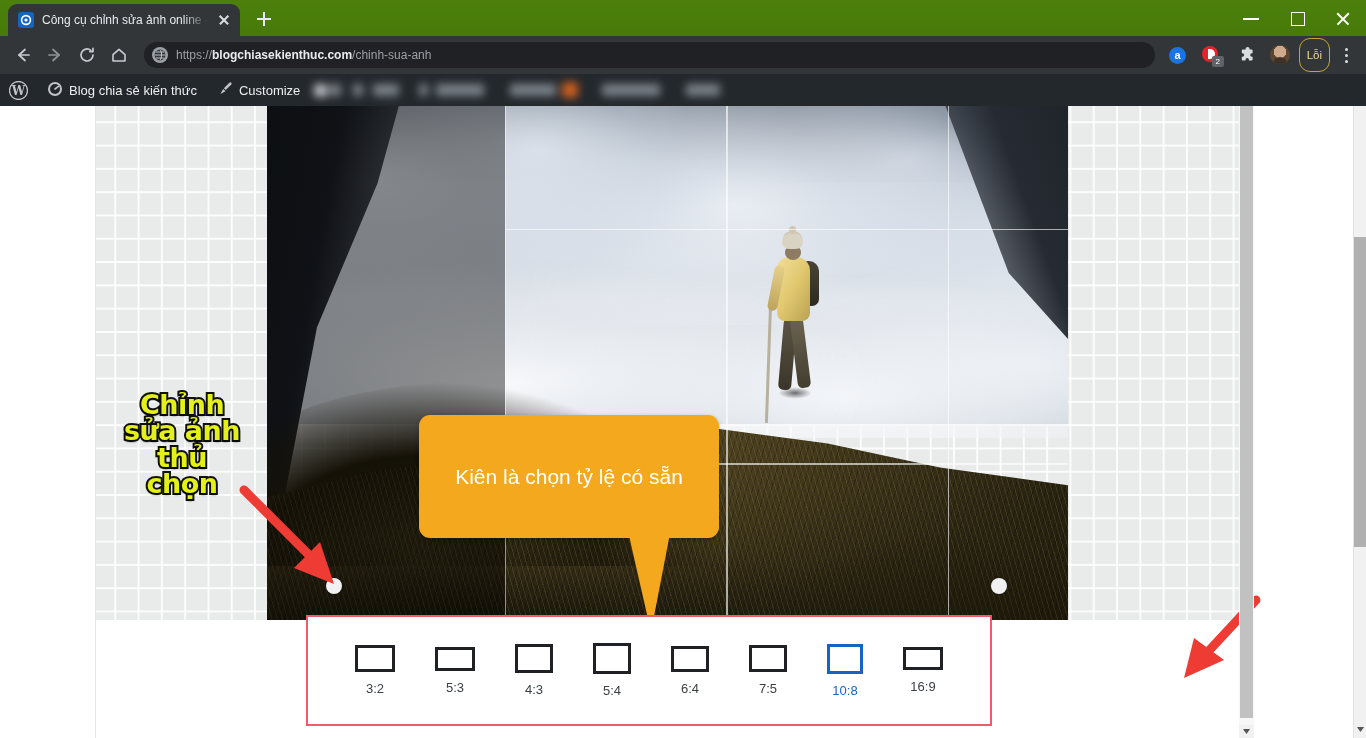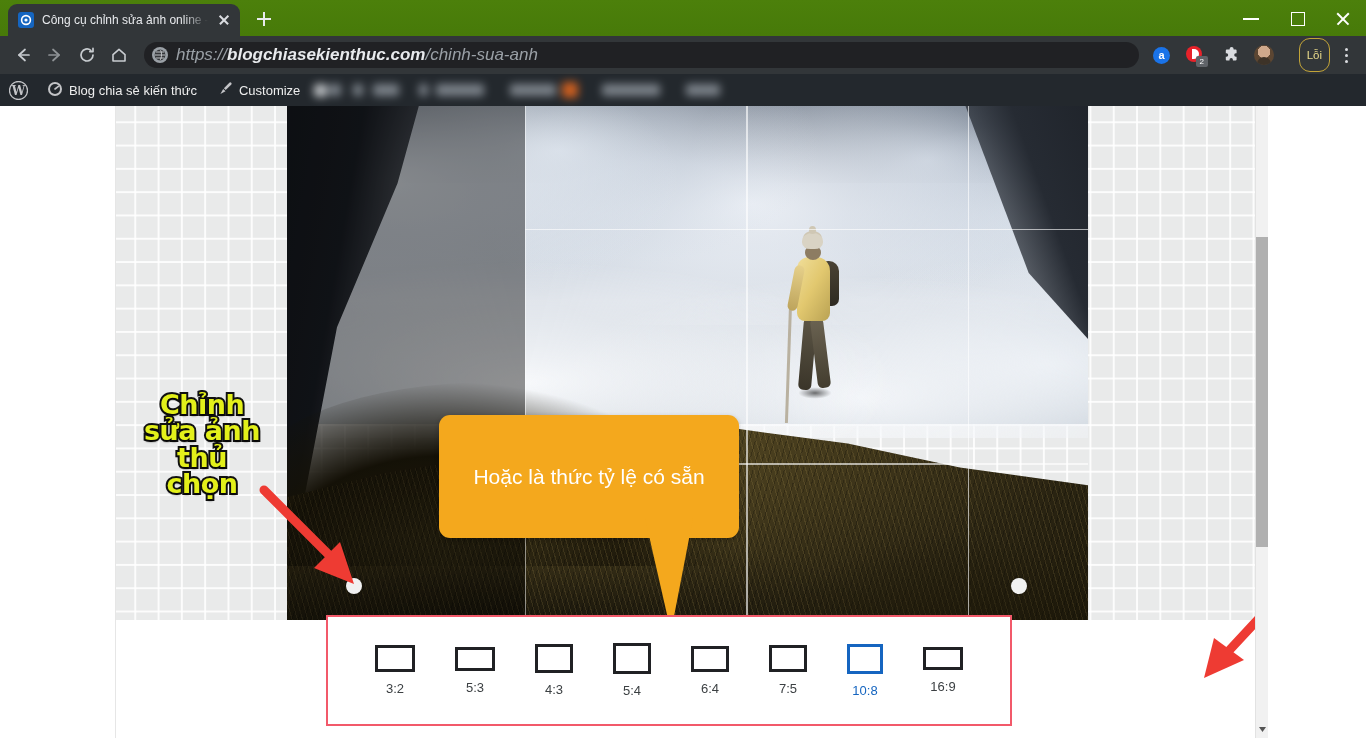--- a/index.html
+++ b/index.html
@@ -100,21 +100,21 @@
     flex: 1 1 auto; height: 26px; margin: 0 6px 0 8px;
     background: #202124; border-radius: 13px;
     display: flex; align-items: center; padding: 0 10px 0 8px;
     gap: 8px; overflow: hidden;
   }
   .omni-icon {
     width: 16px; height: 16px; flex: 0 0 16px;
     border-radius: 50%; background: #9aa0a6;
     display: flex; align-items: center; justify-content: center;
   }
-  .omni-text { font-size: 17px; color: #9aa0a6; white-space: nowrap; font-style: italic; }
+  .omni-text { font-size: 12px; color: #9aa0a6; white-space: nowrap; }
   .omni-text b { color: #e8eaed; font-weight: 700; }
   .omni-text .sch { color: #9aa0a6; }
   .tb-right { display: flex; align-items: center; gap: 4px; flex: 0 0 auto; }
   .ext-a {
     width: 17px; height: 17px; border-radius: 50%;
     background: #1a73e8; color: #fff;
     font-size: 11px; display: flex; align-items: center; justify-content: center;
     font-weight: 700;
   }
   .ext-badge-wrap { position: relative; width: 22px; height: 22px; }
@@ -142,21 +142,21 @@
     position: relative;
   }
   .avatar-tb::after {
     content: ""; position: absolute; left: 3px; bottom: 0;
     width: 14px; height: 8px; border-radius: 7px 7px 0 0;
     background: #3d3328;
   }
   .loi-pill {
     height: 22px; padding: 16px 7px; border: 1px solid #c2a438;
     border-radius: 11px; color: #e8d98a; font-size: 11.5px;
-    display: flex; align-items: center; margin-left: 16px;
+    display: flex; align-items: center;
   }
   .kebab { width: 24px; height: 26px; position: relative; }
   .kebab i {
     position: absolute; left: 11px; width: 3px; height: 3px;
     border-radius: 50%; background: #dadce0;
   }
   .kebab i:nth-child(1) { top: 6px; }
   .kebab i:nth-child(2) { top: 12px; }
   .kebab i:nth-child(3) { top: 18px; }
 
@@ -193,22 +193,22 @@
     width: 7px; height: 7px; border-radius: 50%; background: #2b2b2b;
   }
   .wp-avatar::after {
     content: ""; position: absolute; left: 2px; top: 10px;
     width: 13px; height: 7px; border-radius: 6px 6px 0 0; background: #2b2b2b;
   }
 
   
   .page {
     position: absolute; left: 0; top: 106px;
-    width: 1248px; height: 632px;
-    background: #fff; overflow: hidden; margin-left: 20px;
+    width: 1366px; height: 632px;
+    background: #fff; overflow: hidden;
   }
 
   
   .page-scrollbar {
     position: absolute; right: 0; top: 0; width: 13px; height: 632px;
     background: #f1f1f1; border-left: 1px solid #e2e2e2;
   }
   .page-scroll-thumb {
     position: absolute; left: 0; top: 131px; width: 13px; height: 310px;
     background: #b0b0b0; border-radius: 0;
@@ -649,21 +649,21 @@
         <div class="crop-handle" style="left:895px;top:472px;"></div>
 
         <div class="yellow-note" style="left:21px;top:286px;">
           <span>Chỉnh</span>
           <span>sửa ảnh</span>
           <span>thủ</span>
           <span>chọn</span>
         </div>
 
         <div class="callout" style="left:323px;top:309px;">
-          <div class="callout-text">Hoặc là thức tỷ lệ có sẵn</div>
+          <div class="callout-text">Kiên là chọn tỷ lệ có sẵn</div>
         </div>
         <svg class="callout-tail" style="left:519px;top:412px;width:110px;height:114px;" viewBox="0 0 110 114">
           <path d="M10 0 L58 0 L36 114 Z" fill="#f4a81d"></path>
         </svg>
 
         <svg class="arrow" style="left:142px;top:378px;width:110px;height:110px;" viewBox="0 0 110 110">
           <path d="M6 6 L76 76" stroke="#ee3b33" stroke-width="9" stroke-linecap="round"></path>
           <path d="M96 100 L56 84 L82 58 Z" fill="#ee3b33"></path>
         </svg>
       </div>

